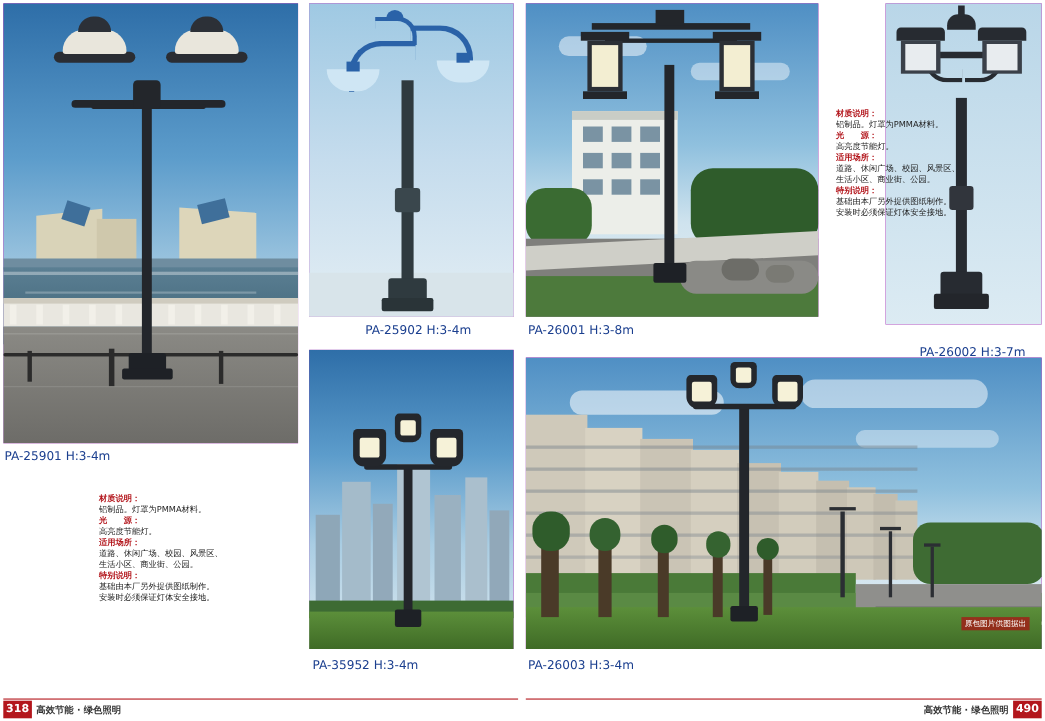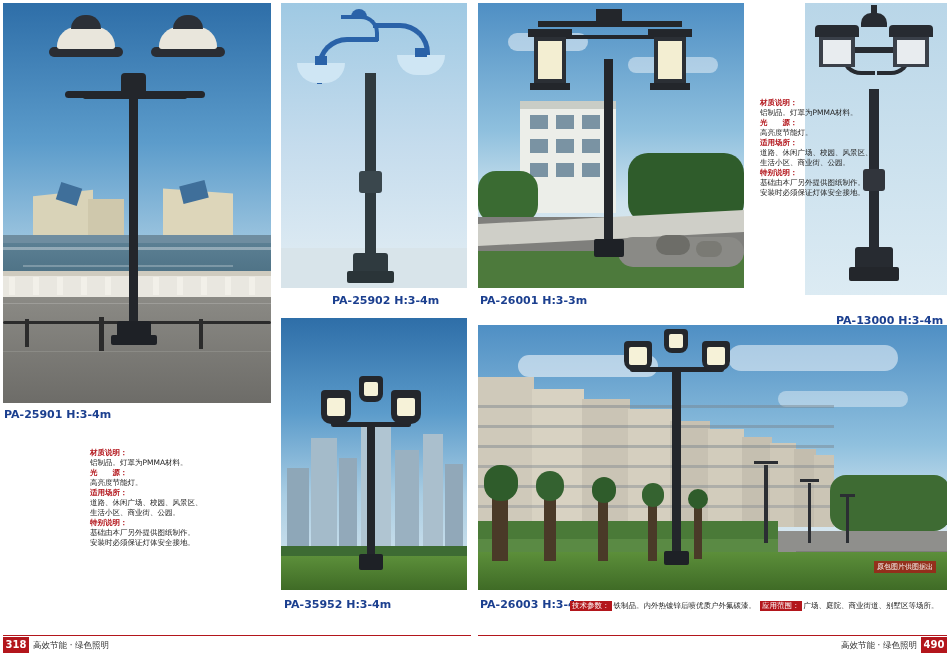--- a/index.html
+++ b/index.html
@@ -7,21 +7,21 @@
     width:950px;height:655px;
     background:#ffffff;
     font-family:"DejaVu Sans","Liberation Sans",sans-serif;
     overflow:hidden;
     position:relative;
   }
   .page{position:absolute;left:0;top:0;width:950px;height:655px;background:#fff;}
 
   
   .photo{position:absolute;overflow:hidden;background:#a21caf;}
-  .caption{position:absolute;font-size:11px;font-weight:bold;color:#1b3f8f;white-space:nowrap;}
+  .caption{position:absolute;font-size:11px;font-weight:normal;color:#1b3f8f;white-space:nowrap;}
 
   
   .sky{position:absolute;left:0;top:0;width:100%;height:100%;
        background:linear-gradient(#4f8fc4 0%,#8fc0de 45%,#cfe3ee 70%,#e7eff3 100%);}
   .sky2{position:absolute;left:0;top:0;width:100%;height:100%;
        background:linear-gradient(#2e6ea8 0%,#5c9ccb 35%,#a9cde3 65%,#dce9f0 100%);}
   .sky3{position:absolute;left:0;top:0;width:100%;height:100%;
        background:linear-gradient(#9fc9e3 0%,#c5dced 50%,#e3eef4 100%);}
   .grass{position:absolute;left:0;bottom:0;width:100%;
        background:linear-gradient(#5c8f3a,#3f6b26);}
@@ -34,21 +34,21 @@
   .lamp-head{position:absolute;background:#2a2d33;}
   .glow{position:absolute;background:#f6f2d8;border-radius:2px;}
   .base{position:absolute;background:#1e2126;}
 
   
   .spec{position:absolute;font-size:7.5px;line-height:10px;color:#222;width:150px;}
   .spec .hd{color:#b3161c;font-weight:bold;}
   .spec p{margin:0;}
   .folio{position:absolute;bottom:2px;width:26px;height:16px;background:#b3161c;color:#fff;
          font-size:10px;font-weight:bold;text-align:center;line-height:16px;}
-  .foottext{position:absolute;bottom:3px;font-size:8.5px;color:#333;}
+  .foottext{position:absolute;bottom:3px;font-size:8.5px;color:#333;font-weight:bold;}
   .footline{position:absolute;height:1px;background:#b3161c;}
 
   .paramline{position:absolute;font-size:7.5px;color:#222;white-space:nowrap;}
   .tag{display:inline-block;background:#b3161c;color:#fff;padding:0 2px;margin-right:2px;}
 
   .watermark{position:absolute;font-size:7px;color:#fff;background:rgba(170,20,20,.75);padding:1px 3px;}
   .spine{position:absolute;left:474px;top:0;width:2px;height:630px;background:#ffffff;}
 </style>
 </head>
 <body>
@@ -210,21 +210,21 @@
     <div style="position:absolute;left:50px;top:26px;width:44px;height:8px;background:#23262b;"></div>
     <div style="position:absolute;left:56px;top:34px;width:32px;height:46px;background:#2b2f35;"></div>
     <div style="position:absolute;left:60px;top:38px;width:24px;height:38px;background:#f3eed2;"></div>
     <div style="position:absolute;left:52px;top:80px;width:40px;height:7px;background:#23262b;"></div>
 
     <div style="position:absolute;left:170px;top:26px;width:44px;height:8px;background:#23262b;"></div>
     <div style="position:absolute;left:176px;top:34px;width:32px;height:46px;background:#2b2f35;"></div>
     <div style="position:absolute;left:180px;top:38px;width:24px;height:38px;background:#f3eed2;"></div>
     <div style="position:absolute;left:172px;top:80px;width:40px;height:7px;background:#23262b;"></div>
   </div>
-  <div class="caption" style="left:480px;top:294px;">PA-26001 H:3-3m</div>
+  <div class="caption" style="left:480px;top:294px;">PA-26001 H:3-8m</div>
 
   <div class="photo" style="left:805px;top:3px;width:142px;height:292px;">
     <div class="sky3" style="background:linear-gradient(#b9d6e8,#dcebf3);"></div>
     <div class="pole" style="left:64px;top:86px;width:10px;height:170px;background:#272b31;"></div>
     <div class="base" style="left:50px;top:244px;width:38px;height:26px;background:#272b31;border-radius:3px;"></div>
     <div class="base" style="left:44px;top:264px;width:50px;height:14px;background:#23262b;border-radius:2px;"></div>
     <div style="position:absolute;left:58px;top:166px;width:22px;height:22px;background:#31353c;border-radius:3px;"></div>
     <div class="arm" style="left:20px;top:44px;width:98px;height:6px;background:#272b31;border-radius:3px;"></div>
     <div style="position:absolute;left:36px;top:50px;width:30px;height:18px;border-left:4px solid #272b31;border-bottom:4px solid #272b31;border-radius:0 0 0 20px;"></div>
     <div style="position:absolute;left:72px;top:50px;width:30px;height:18px;border-right:4px solid #272b31;border-bottom:4px solid #272b31;border-radius:0 0 20px 0;"></div>
@@ -233,21 +233,21 @@
     <div style="position:absolute;left:14px;top:34px;width:36px;height:30px;background:#3a4049;"></div>
     <div style="position:absolute;left:18px;top:37px;width:28px;height:24px;background:#e8ecef;"></div>
 
     <div style="position:absolute;left:84px;top:22px;width:44px;height:12px;background:#272b31;border-radius:4px 4px 0 0;"></div>
     <div style="position:absolute;left:88px;top:34px;width:36px;height:30px;background:#3a4049;"></div>
     <div style="position:absolute;left:92px;top:37px;width:28px;height:24px;background:#e8ecef;"></div>
 
     <div style="position:absolute;left:56px;top:10px;width:26px;height:14px;background:#272b31;border-radius:10px 10px 0 0;"></div>
     <div style="position:absolute;left:66px;top:2px;width:6px;height:10px;background:#272b31;"></div>
   </div>
-  <div class="caption" style="left:836px;top:314px;">PA-13000 H:3-4m</div>
+  <div class="caption" style="left:836px;top:314px;">PA-26002 H:3-7m</div>
 
   <div class="spec" style="left:760px;top:98px;">
     <p><span class="hd">材质说明：</span></p>
     <p>铝制品。灯罩为PMMA材料。</p>
     <p><span class="hd">光　　源：</span></p>
     <p>高亮度节能灯。</p>
     <p><span class="hd">适用场所：</span></p>
     <p>道路、休闲广场、校园、风景区、</p>
     <p>生活小区、商业街、公园。</p>
     <p><span class="hd">特别说明：</span></p>
@@ -315,23 +315,20 @@
     <div style="position:absolute;left:276px;top:136px;width:24px;height:3px;background:#2b2e33;"></div>
     <div style="position:absolute;left:330px;top:158px;width:3px;height:60px;background:#2b2e33;"></div>
     <div style="position:absolute;left:322px;top:154px;width:19px;height:3px;background:#2b2e33;"></div>
     <div style="position:absolute;left:368px;top:172px;width:3px;height:46px;background:#2b2e33;"></div>
     <div style="position:absolute;left:362px;top:169px;width:15px;height:3px;background:#2b2e33;"></div>
 
     <div class="watermark" style="left:396px;top:236px;">原包图片供图据出</div>
   </div>
   <div class="caption" style="left:480px;top:598px;">PA-26003 H:3-4m</div>
 
-  <div class="paramline" style="left:570px;top:601px;">
-    <span class="tag">技术参数：</span><span>铁制品。内外热镀锌后喷优质户外氟碳漆。</span><span class="tag" style="margin-left:4px;">应用范围：</span><span>广场、庭院、商业街道、别墅区等场所。</span>
-  </div>
 
   <div class="footline" style="left:3px;bottom:19px;width:468px;"></div>
   <div class="footline" style="left:478px;bottom:19px;width:469px;"></div>
 
   <div class="folio" style="left:3px;">318</div>
   <div class="foottext" style="left:33px;">高效节能 · 绿色照明</div>
 
   <div class="folio" style="right:3px;">490</div>
   <div class="foottext" style="right:33px;">高效节能 · 绿色照明</div>
 

